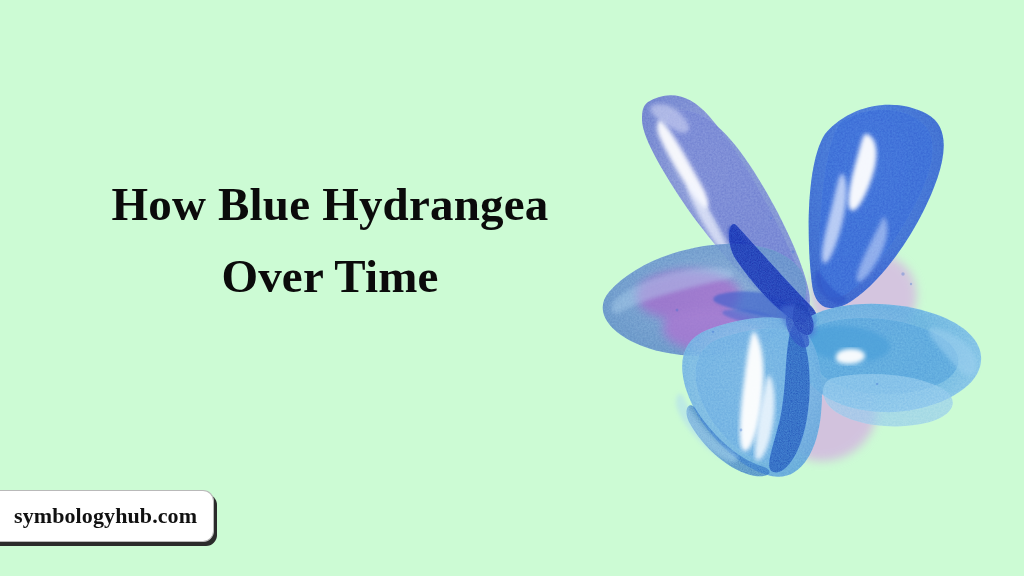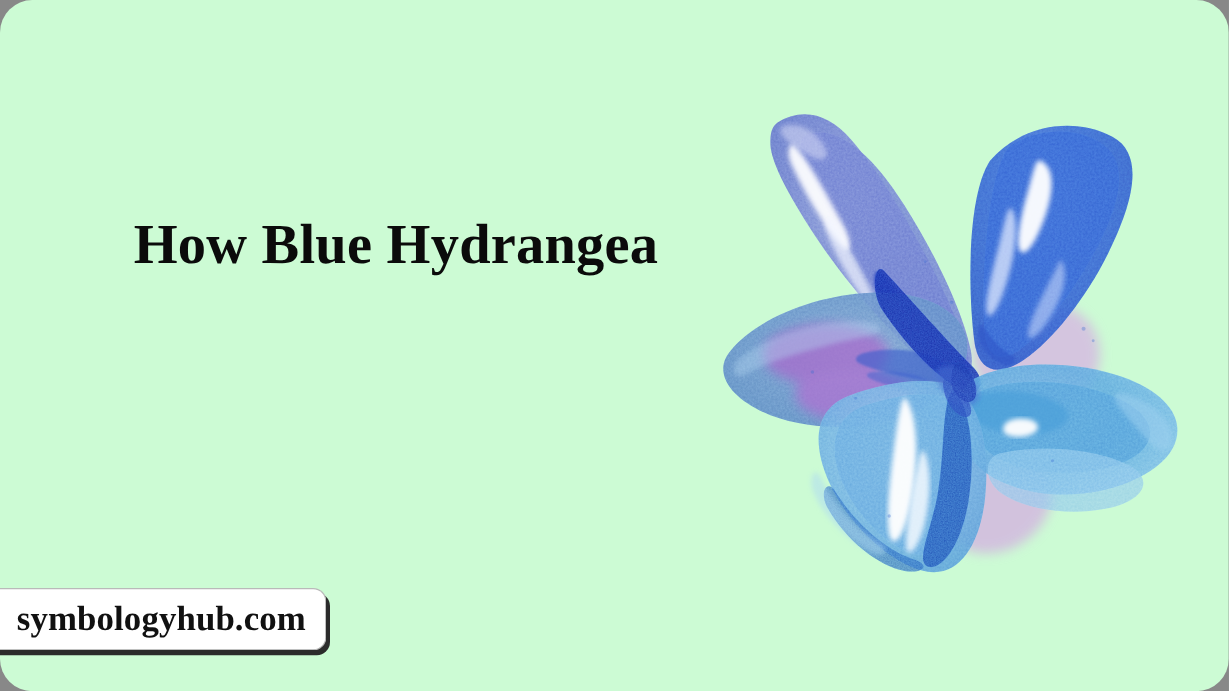--- a/index.html
+++ b/index.html
@@ -62,30 +62,30 @@
     border: 1px solid #b9b9b9;
     border-left: none;
     border-top-right-radius: 11px;
     border-bottom-right-radius: 11px;
     box-shadow: 3px 4px 0 #2b2b2b;
     box-sizing: border-box;
   }
   #watermark-label {
     font-family: "Liberation Serif", "DejaVu Serif", serif;
     font-weight: bold;
-    font-size: 29px;
+    font-size: 22px;
     color: #111111;
     letter-spacing: 0.1px;
     white-space: nowrap;
   }
 </style>
 </head>
 <body>
 
-<div id="canvas" style="background: rgb(204, 251, 212); border-radius: 27px;">
+<div id="canvas" style="background: rgb(204, 251, 212);">
 
   <div id="flower-art">
     <svg viewBox="0 0 410 415" xmlns="http://www.w3.org/2000/svg" aria-hidden="true">
       <defs>
 
         <filter id="grain" x="-20%" y="-20%" width="140%" height="140%">
           <feTurbulence type="fractalNoise" baseFrequency="0.55" numOctaves="4" seed="7" result="n"></feTurbulence>
           <feColorMatrix in="n" type="saturate" values="0" result="ng"></feColorMatrix>
           <feComponentTransfer in="ng" result="nt">
             <feFuncA type="linear" slope="0.55" intercept="0"></feFuncA>
@@ -233,19 +233,20 @@
         <circle cx="92" cy="232" r="1.5"></circle>
           <circle cx="128" cy="254" r="1.2"></circle>
         <circle cx="292" cy="306" r="1.3"></circle>
           <circle cx="156" cy="352" r="1.4"></circle>
       </g>
     </svg>
   </div>
 
   <div id="title-block">
     <span class="title-line">How Blue Hydrangea</span>
+    <span class="title-line">Over Time</span>
   </div>
 
   <div id="watermark-badge">
     <span id="watermark-label">symbologyhub.com</span>
   </div>
 
 </div>
 
 </body></html>

